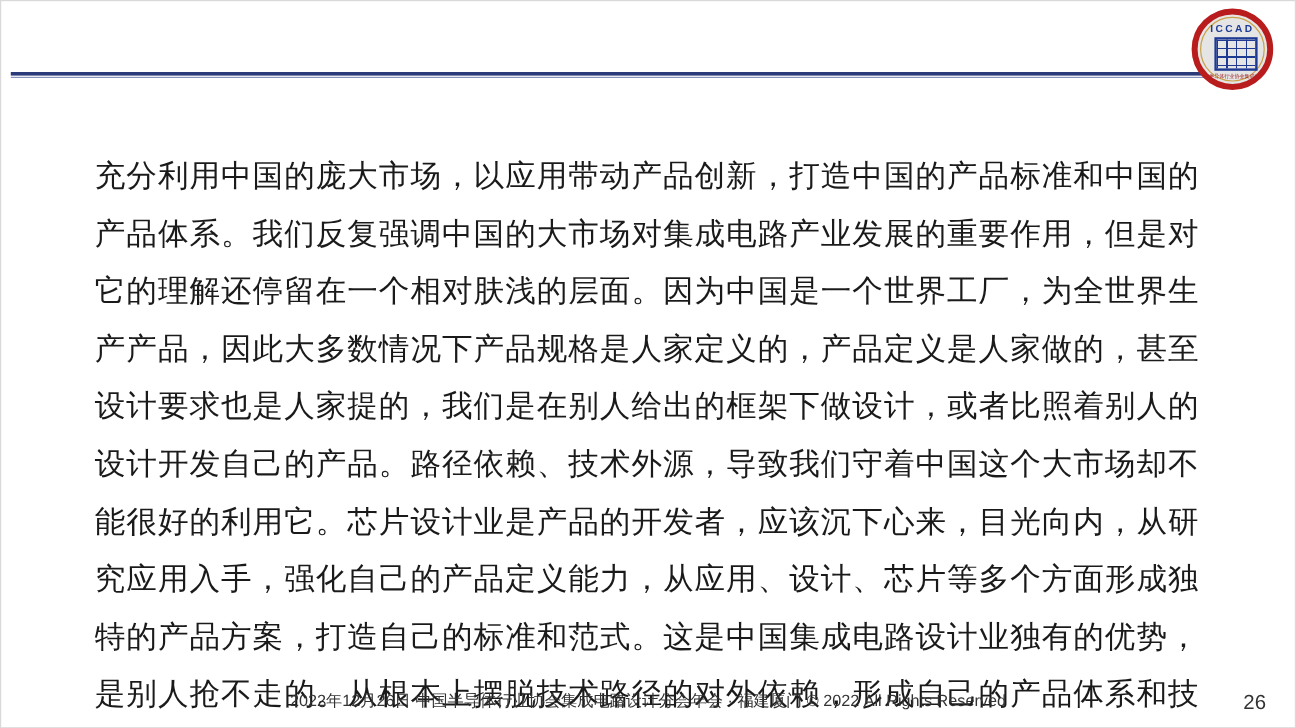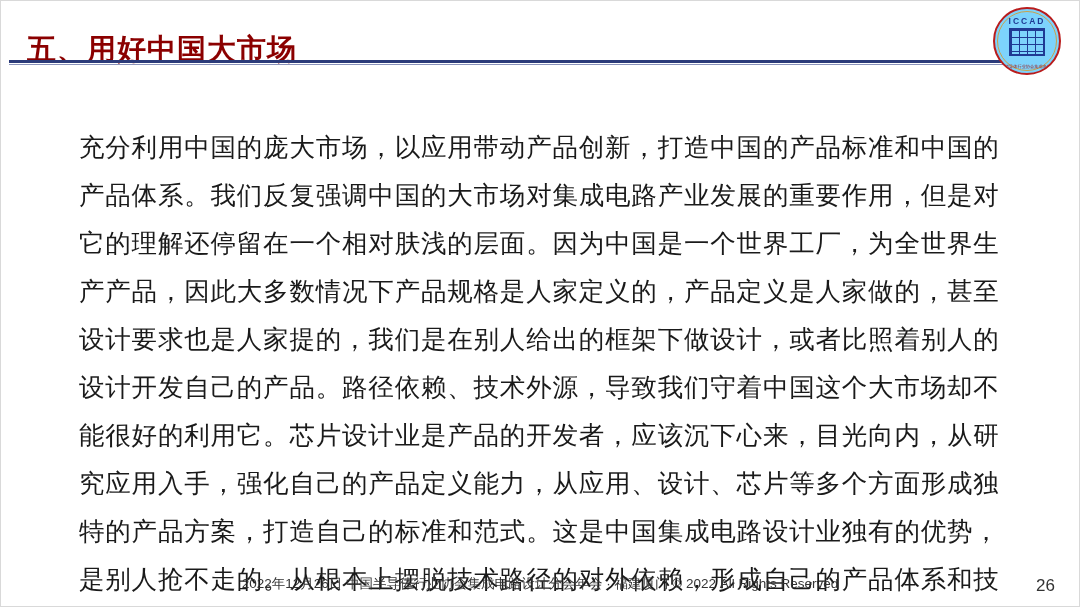--- a/index.html
+++ b/index.html
@@ -51,22 +51,22 @@
   }
 
   
   .logo {
     position: absolute;
     right: 18px;
     top: 6px;
     width: 68px;
     height: 68px;
     border-radius: 50%;
-    background: #7dd3fc;
-    border: 2px solid #b91c1c;
+    background: #e5e5e5;
+    border: 5px solid #b91c1c;
     box-sizing: border-box;
     overflow: hidden;
   }
   .logo .ring {
     position: absolute;
     left: 2px; top: 2px; right: 2px; bottom: 2px;
     border-radius: 50%;
     border: 1px solid #c9a24a;
     box-sizing: border-box;
   }
@@ -137,21 +137,20 @@
     font-size: 17px;
     color: #333333;
     text-align: right;
   }
 </style>
 </head>
 <body>
 
 <div class="slide">
 
-  <h1 class="slide-title">五、用好中国大市场</h1>
 
   <div class="title-rule"></div>
   <div class="title-rule-thin"></div>
 
   <div class="logo">
     <div class="ring"></div>
     <div class="logo-text">ICCAD</div>
     <div class="grid"></div>
     <div class="logo-sub">中国半导体行业协会集成电路设计分会</div>
   </div>

